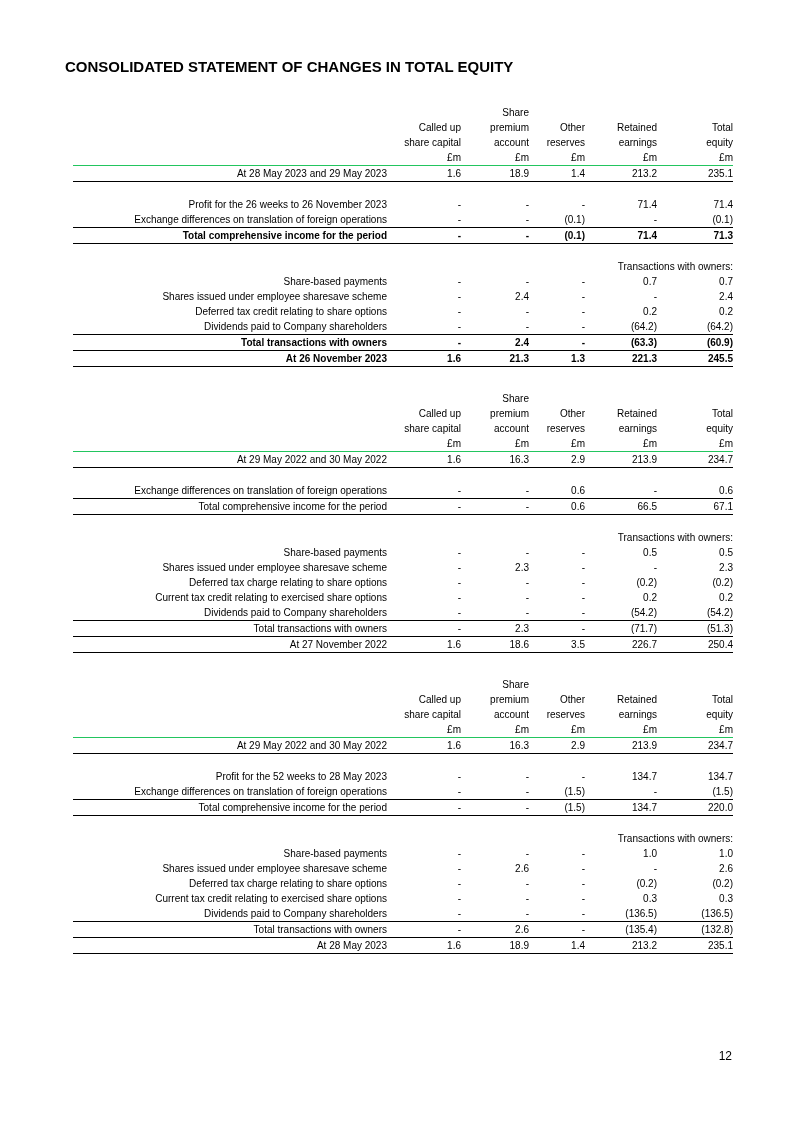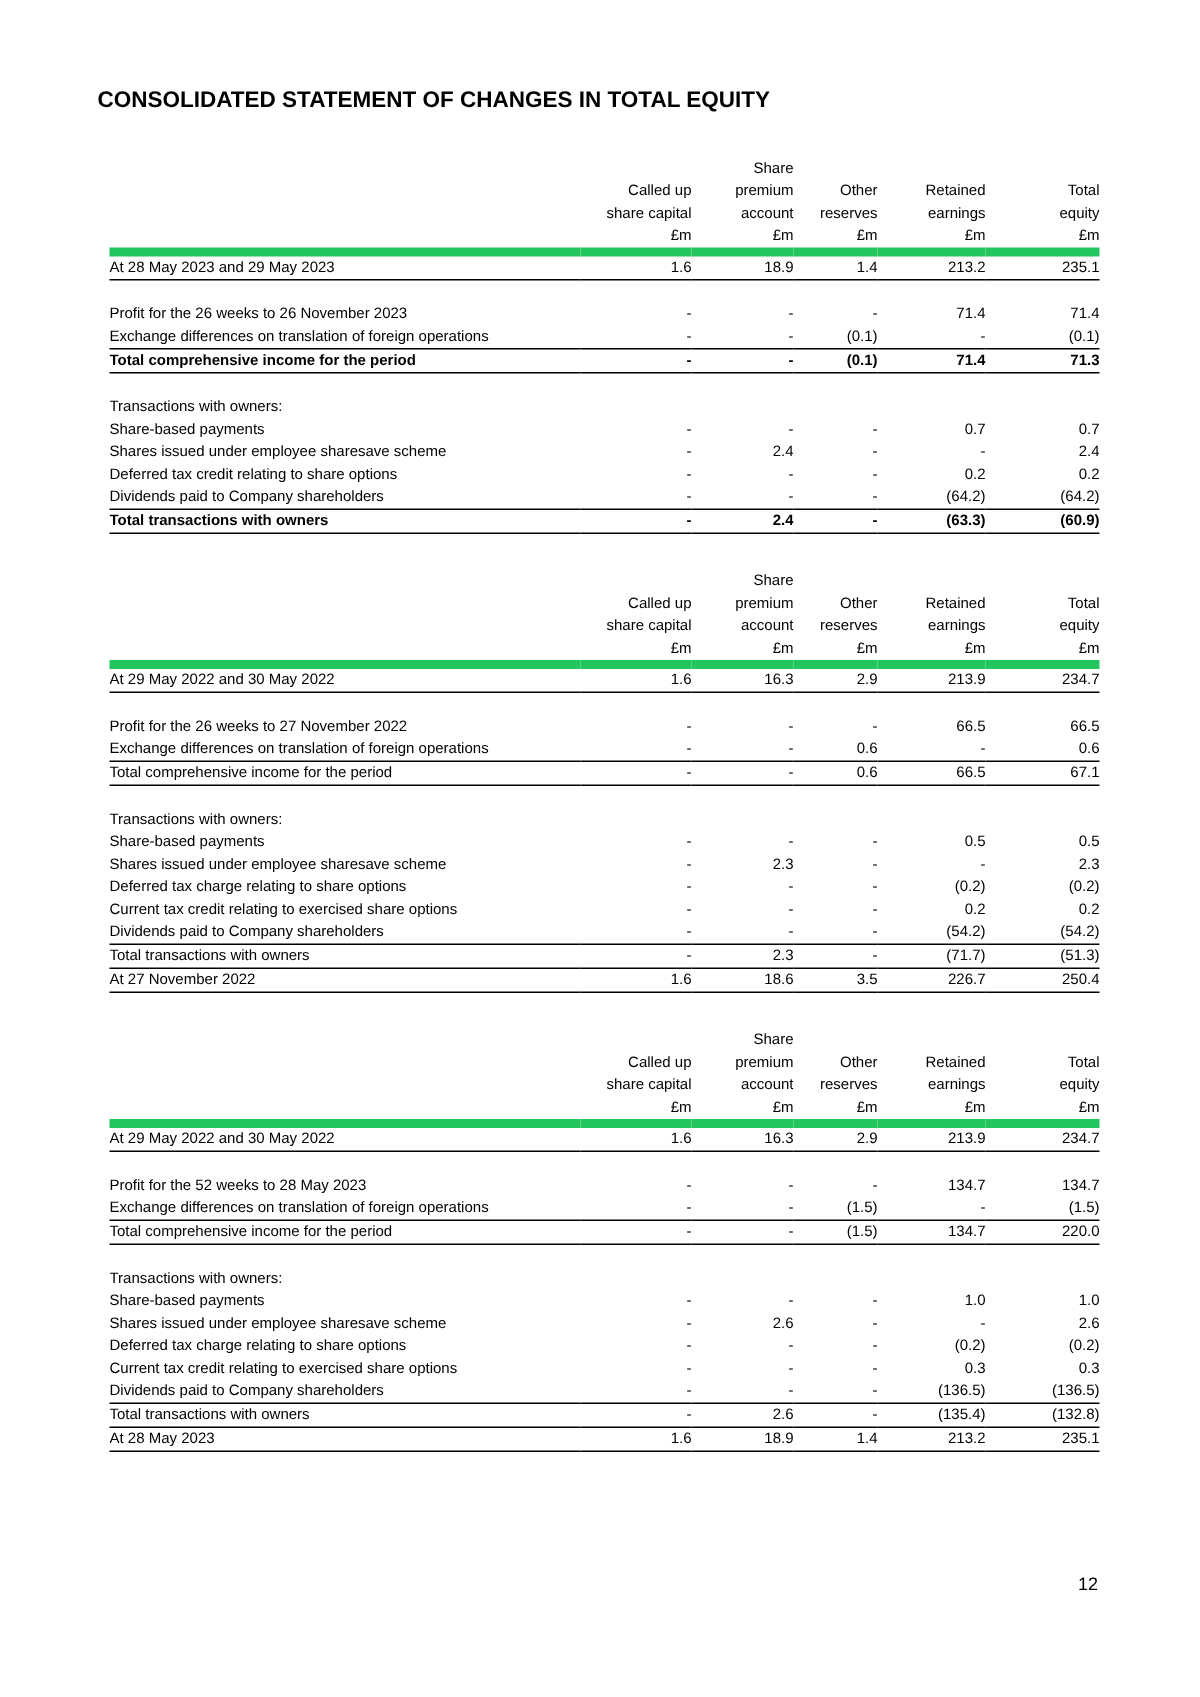--- a/index.html
+++ b/index.html
@@ -38,22 +38,22 @@
     padding: 0;
     height: 15px;
     line-height: 15px;
     vertical-align: bottom;
     font-weight: normal;
     white-space: nowrap;
     overflow: hidden;
   }
   .equity-table th.num div { line-height: 15px; }
   .equity-table .num { text-align: right; }
-  .equity-table .lbl { text-align: left; }
-  .equity-table tr.header-row th { border-bottom: 6px solid #22c55e; margin-top: 29px; }
+  .equity-table .lbl { text-align: right; }
+  .equity-table tr.header-row th { border-bottom: 1px solid #22c55e; margin-top: 29px; }
   .equity-table tr.bt td { border-top: 1px solid #000; }
   .equity-table tr.bb td { border-bottom: 1px solid #000; }
   .equity-table tr.bold td { font-weight: bold; }
   .page-number {
     position: absolute;
     top: 1049px;
     right: 68px;
     font-size: 12px;
     color: #000;
   }
@@ -180,20 +180,28 @@
               <td class="num">(64.2)</td>
             </tr>
             <tr class="bt bb bold">
               <td class="lbl">Total transactions with owners</td>
               <td class="num">-</td>
               <td class="num">2.4</td>
               <td class="num">-</td>
               <td class="num">(63.3)</td>
               <td class="num">(60.9)</td>
             </tr>
+            <tr class="bb bold">
+              <td class="lbl">At 26 November 2023</td>
+              <td class="num">1.6</td>
+              <td class="num">21.3</td>
+              <td class="num">1.3</td>
+              <td class="num">221.3</td>
+              <td class="num">245.5</td>
+            </tr>
           </tbody>
         </table>
         <table class="equity-table">
           <colgroup>
             <col class="col-label">
             <col class="col-n1">
             <col class="col-n2">
             <col class="col-n3">
             <col class="col-n4">
             <col class="col-n5">
@@ -235,28 +243,20 @@
               <td class="num">1.6</td>
               <td class="num">16.3</td>
               <td class="num">2.9</td>
               <td class="num">213.9</td>
               <td class="num">234.7</td>
             </tr>
             <tr>
               <td colspan="6" class="lbl">&nbsp;</td>
             </tr>
             <tr>
-              <td class="lbl">Profit for the 26 weeks to 27 November 2022</td>
-              <td class="num">-</td>
-              <td class="num">-</td>
-              <td class="num">-</td>
-              <td class="num">66.5</td>
-              <td class="num">66.5</td>
-            </tr>
-            <tr>
               <td class="lbl">Exchange differences on translation of foreign operations</td>
               <td class="num">-</td>
               <td class="num">-</td>
               <td class="num">0.6</td>
               <td class="num">-</td>
               <td class="num">0.6</td>
             </tr>
             <tr class="bt bb">
               <td class="lbl">Total comprehensive income for the period</td>
               <td class="num">-</td>

